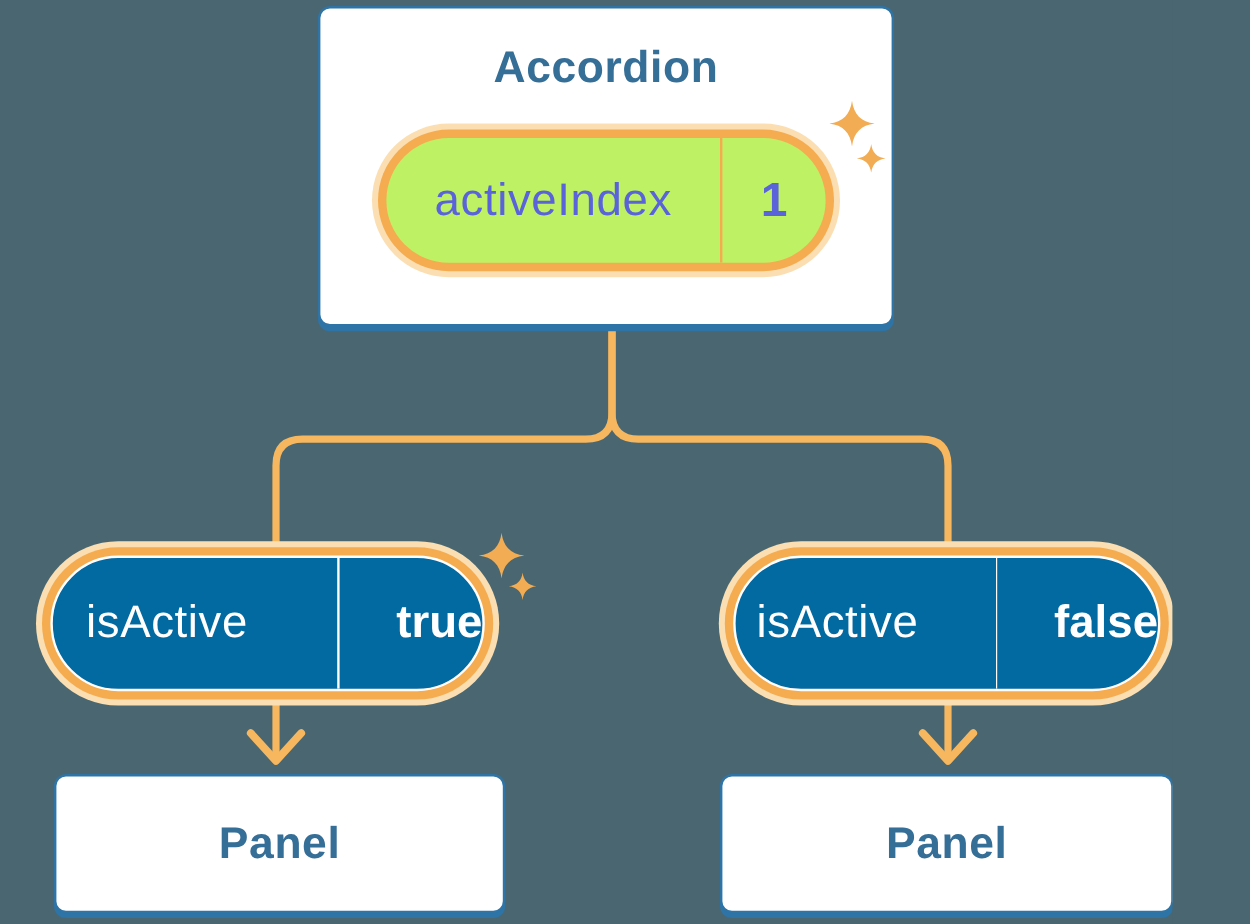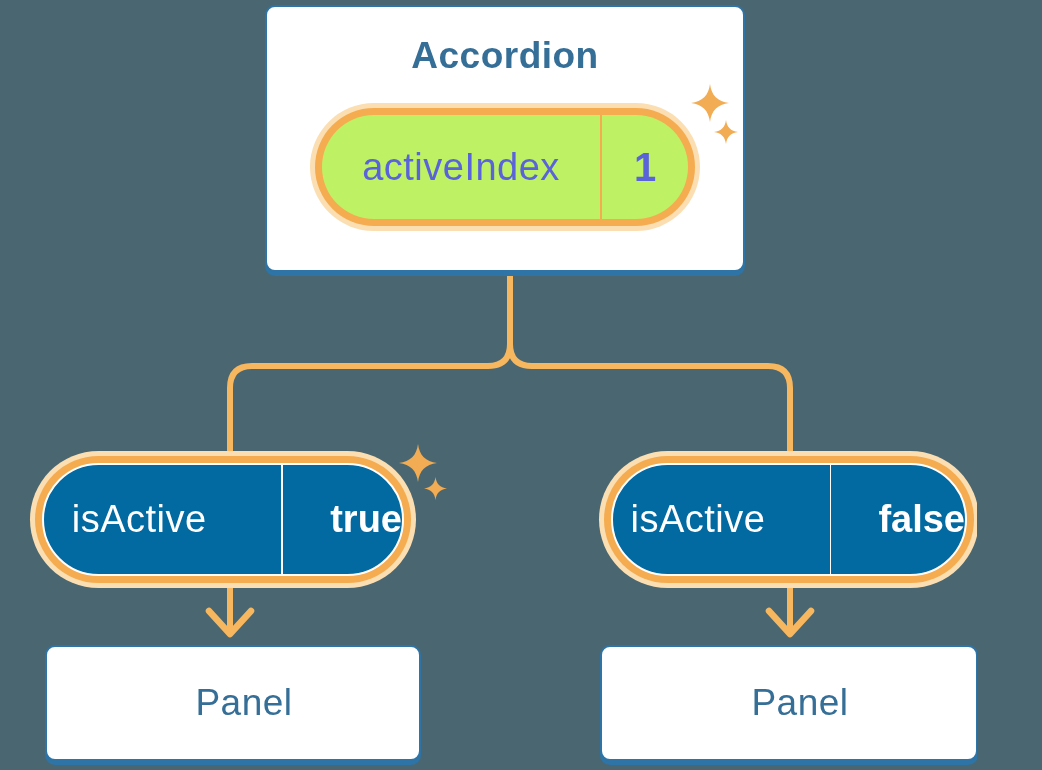--- a/index.html
+++ b/index.html
@@ -31,21 +31,21 @@
     color: #356E96;
     letter-spacing: 0.5px;
   }
   #accordion-card { left: 265px; top: 5px; width: 480px; height: 267px; }
   #accordion-card .card-title { position: absolute; top: 28px; left: 0; }
   #panel-left  { left: 45px;  top: 645px; width: 376px; height: 116px; }
   #panel-right { left: 600px; top: 645px; width: 378px; height: 116px; }
   .panel-title {
     position: absolute; top: 50%; left: 0; transform: translateY(-50%);
     width: 100%; text-align: center;
-    font-size: 37px; font-weight: 400; color: #356E96; letter-spacing: 0.5px; padding-left: 11px;
+    font-size: 37px; font-weight: 700; color: #356E96; letter-spacing: 0.5px;
   }
   
   .halo {
     position: absolute;
     background: #FBDFB2;
     border-radius: 999px;
     padding: 5px;
     box-sizing: border-box;
   }
   .ring {

